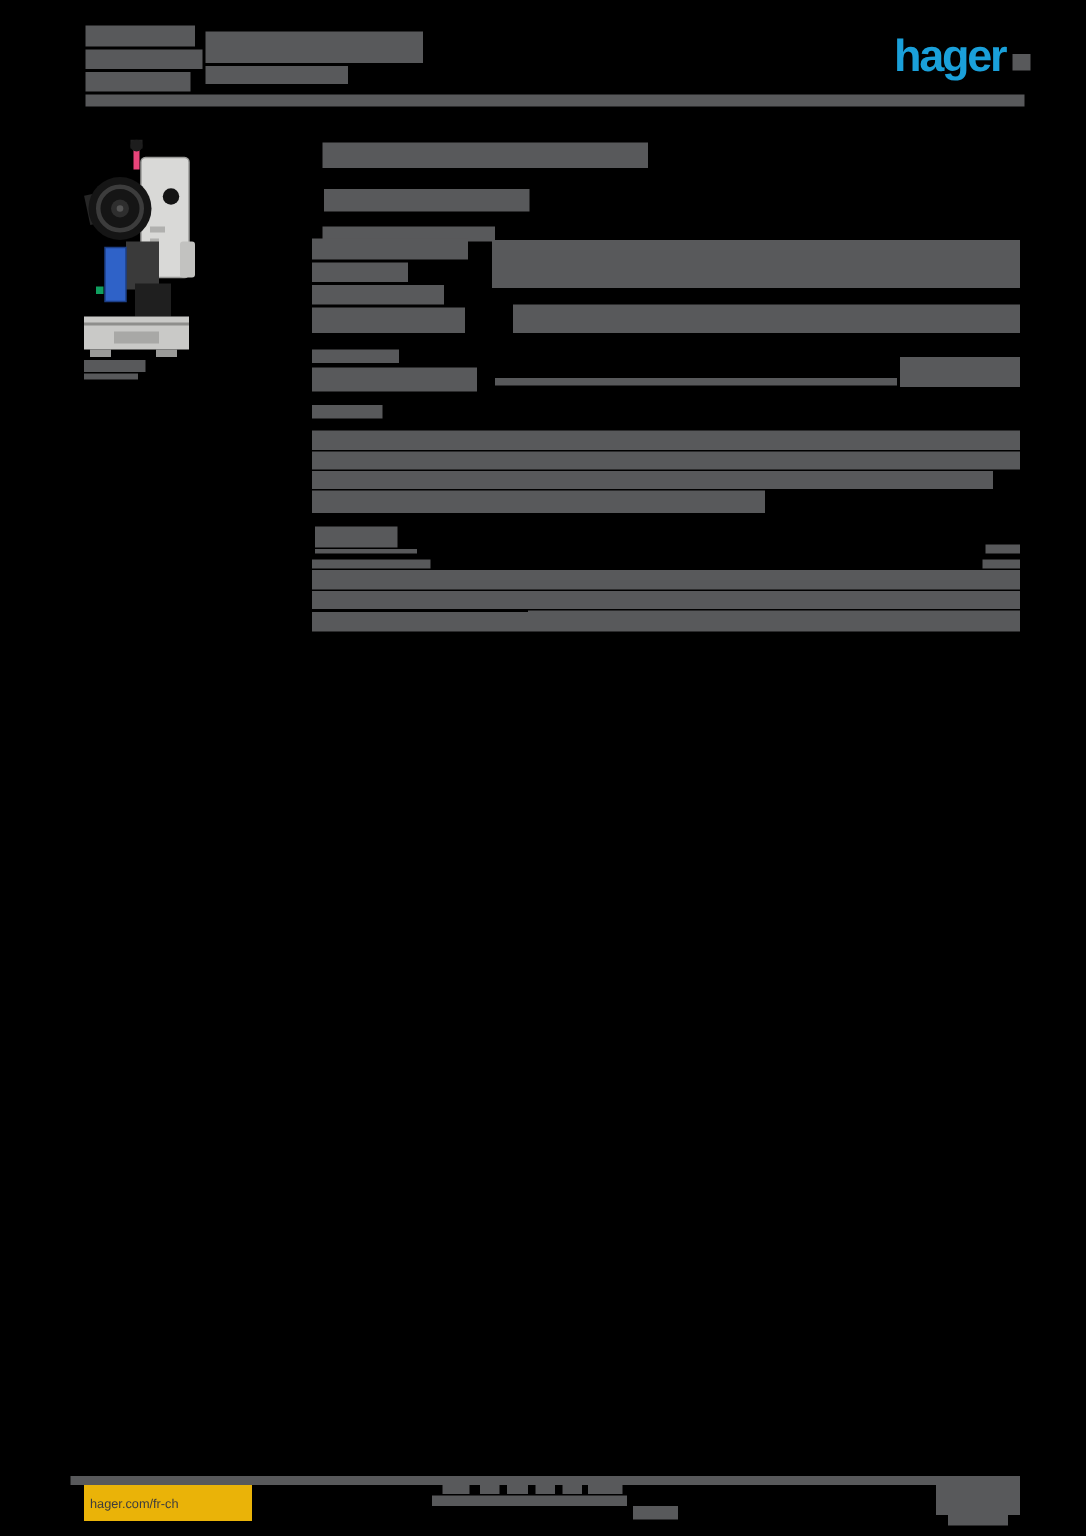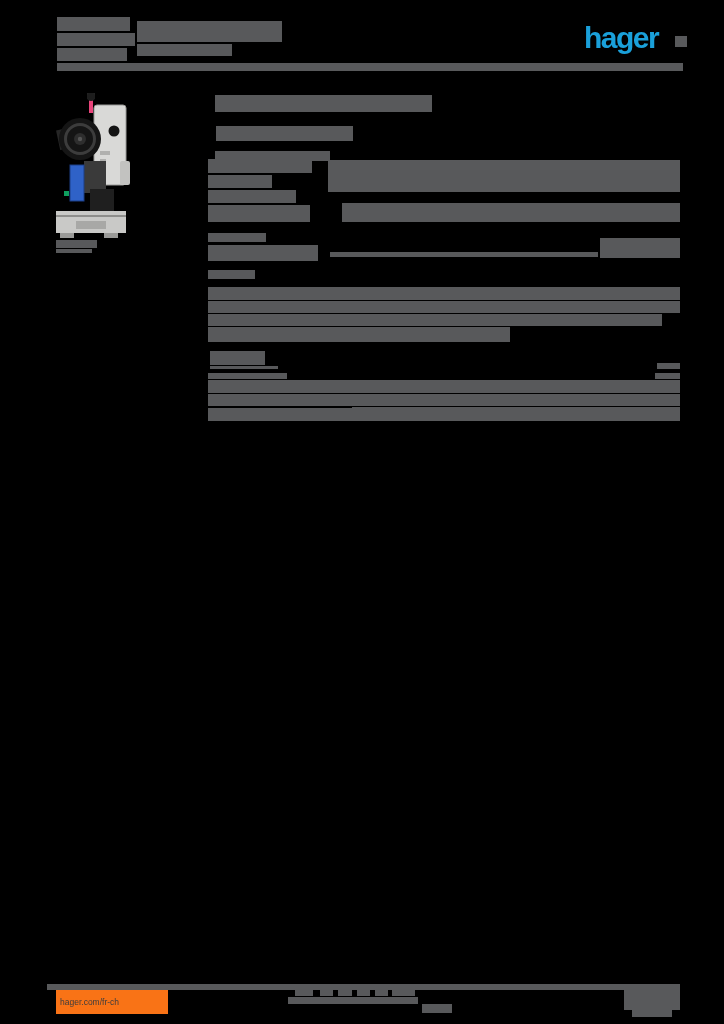--- a/index.html
+++ b/index.html
@@ -1,19 +1,19 @@
 <!DOCTYPE html>
 <html><head>
 <meta charset="utf-8">
 <style>
   html,body{margin:0;padding:0;background:#000;}
   #page{position:relative;width:724px;height:1024px;background:#000;overflow:hidden;
         font-family:"Liberation Sans", sans-serif;}
   .bar{position:absolute;background:#58595b;}
-  #brand-logo{position:absolute;left:584px;top:25px;width:92px;height:26px;
+  #brand-logo{position:absolute;left:596px;top:25px;width:92px;height:26px;
 at      color:#1aa0da;font-size:30px;font-weight:bold;letter-spacing:-1.5px;line-height:26px;
       color:#1aa0da;}
   #footer-box{position:absolute;left:56px;top:990px;width:112px;height:24px;background:#fff;
       display:flex;align-items:center;}
   #footer-url{font-size:8.5px;color:#3c3c3e;padding-left:4px;letter-spacing:0;}
   #product-image{position:absolute;left:56px;top:93px;}
 </style>
 </head>
 <body>
 
@@ -89,17 +89,17 @@
       <div class="bar" style="left: 338px; top: 988px; width: 14px; height: 8px; background: rgb(88, 89, 91);"></div>
       <div class="bar" style="left: 357px; top: 988px; width: 13px; height: 8px; background: rgb(88, 89, 91);"></div>
       <div class="bar" style="left: 375px; top: 988px; width: 13px; height: 8px; background: rgb(88, 89, 91);"></div>
       <div class="bar" style="left: 392px; top: 988px; width: 23px; height: 8px; background: rgb(88, 89, 91);"></div>
       <div class="bar" style="left: 288px; top: 997px; width: 130px; height: 7px; background: rgb(88, 89, 91);"></div>
       <div class="bar" style="left: 422px; top: 1004px; width: 30px; height: 9px; background: rgb(88, 89, 91);"></div>
       <div class="bar" style="left: 624px; top: 990px; width: 56px; height: 20px; background: rgb(88, 89, 91);"></div>
       <div class="bar" style="left: 632px; top: 1010px; width: 40px; height: 7px; background: rgb(88, 89, 91);"></div>
     </div>
 
-  <div id="footer-box" style="background: #f97316;">
+  <div id="footer-box" style="background: #eab308;">
     <span id="footer-url" style="color: rgb(60, 60, 62);">hager.com/fr-ch</span>
   </div>
 
 </div>
 
 </body></html>

